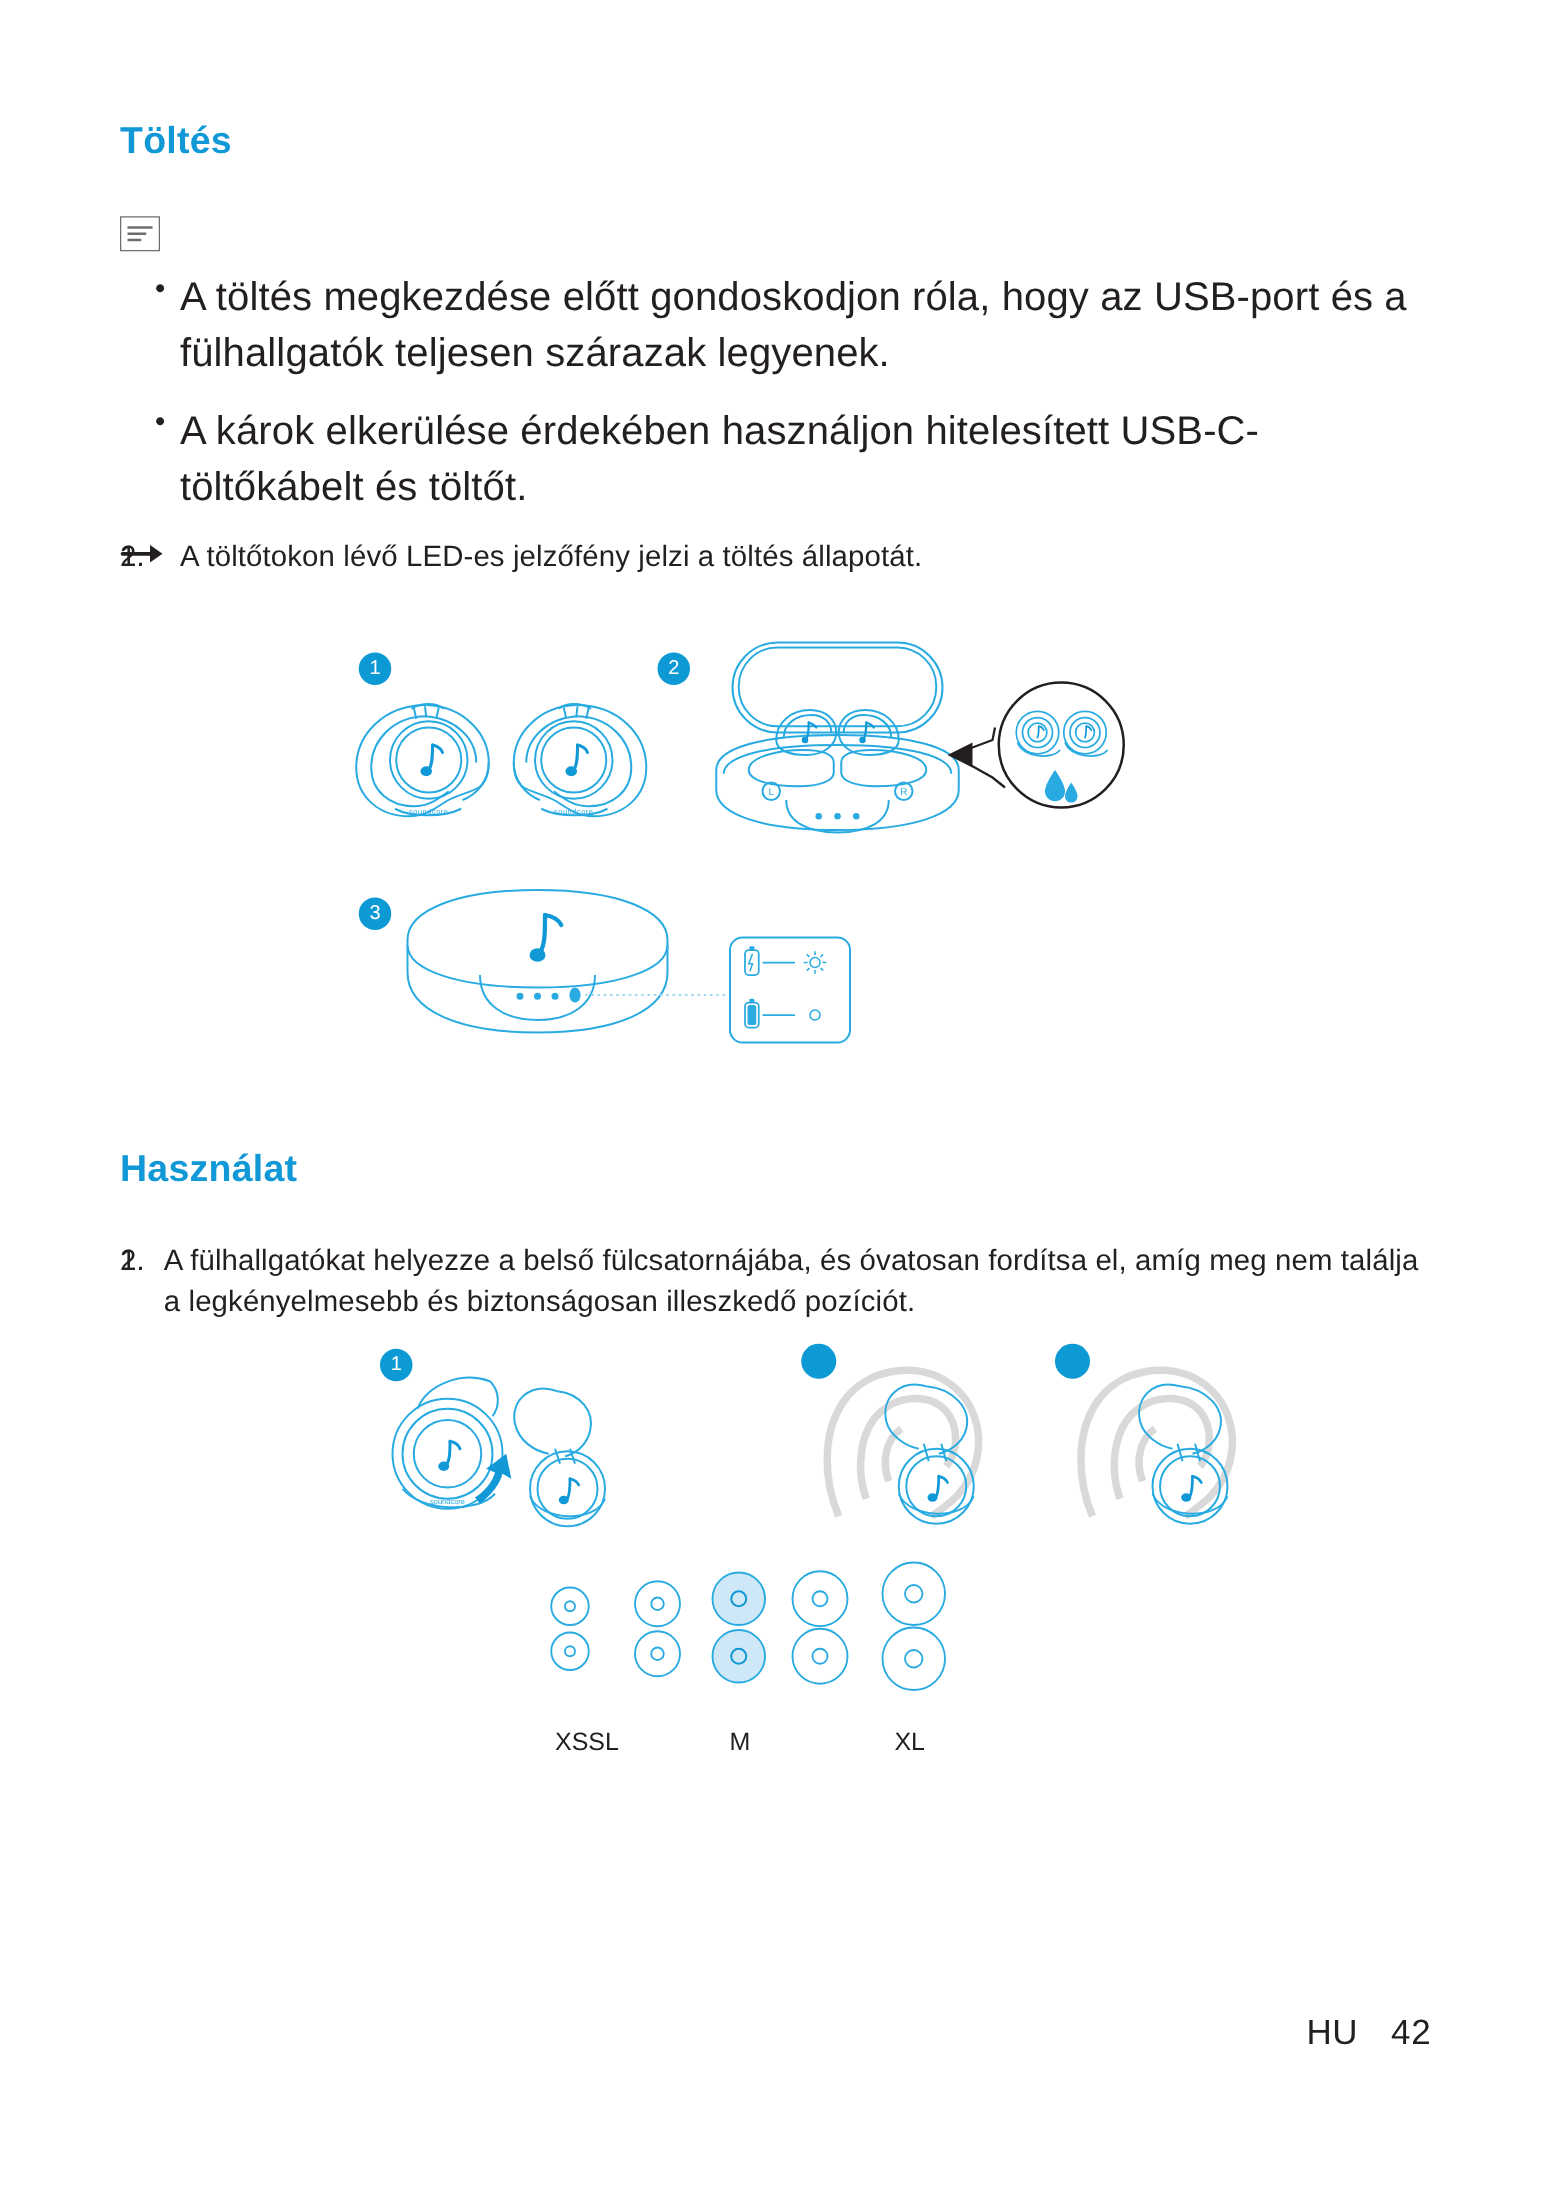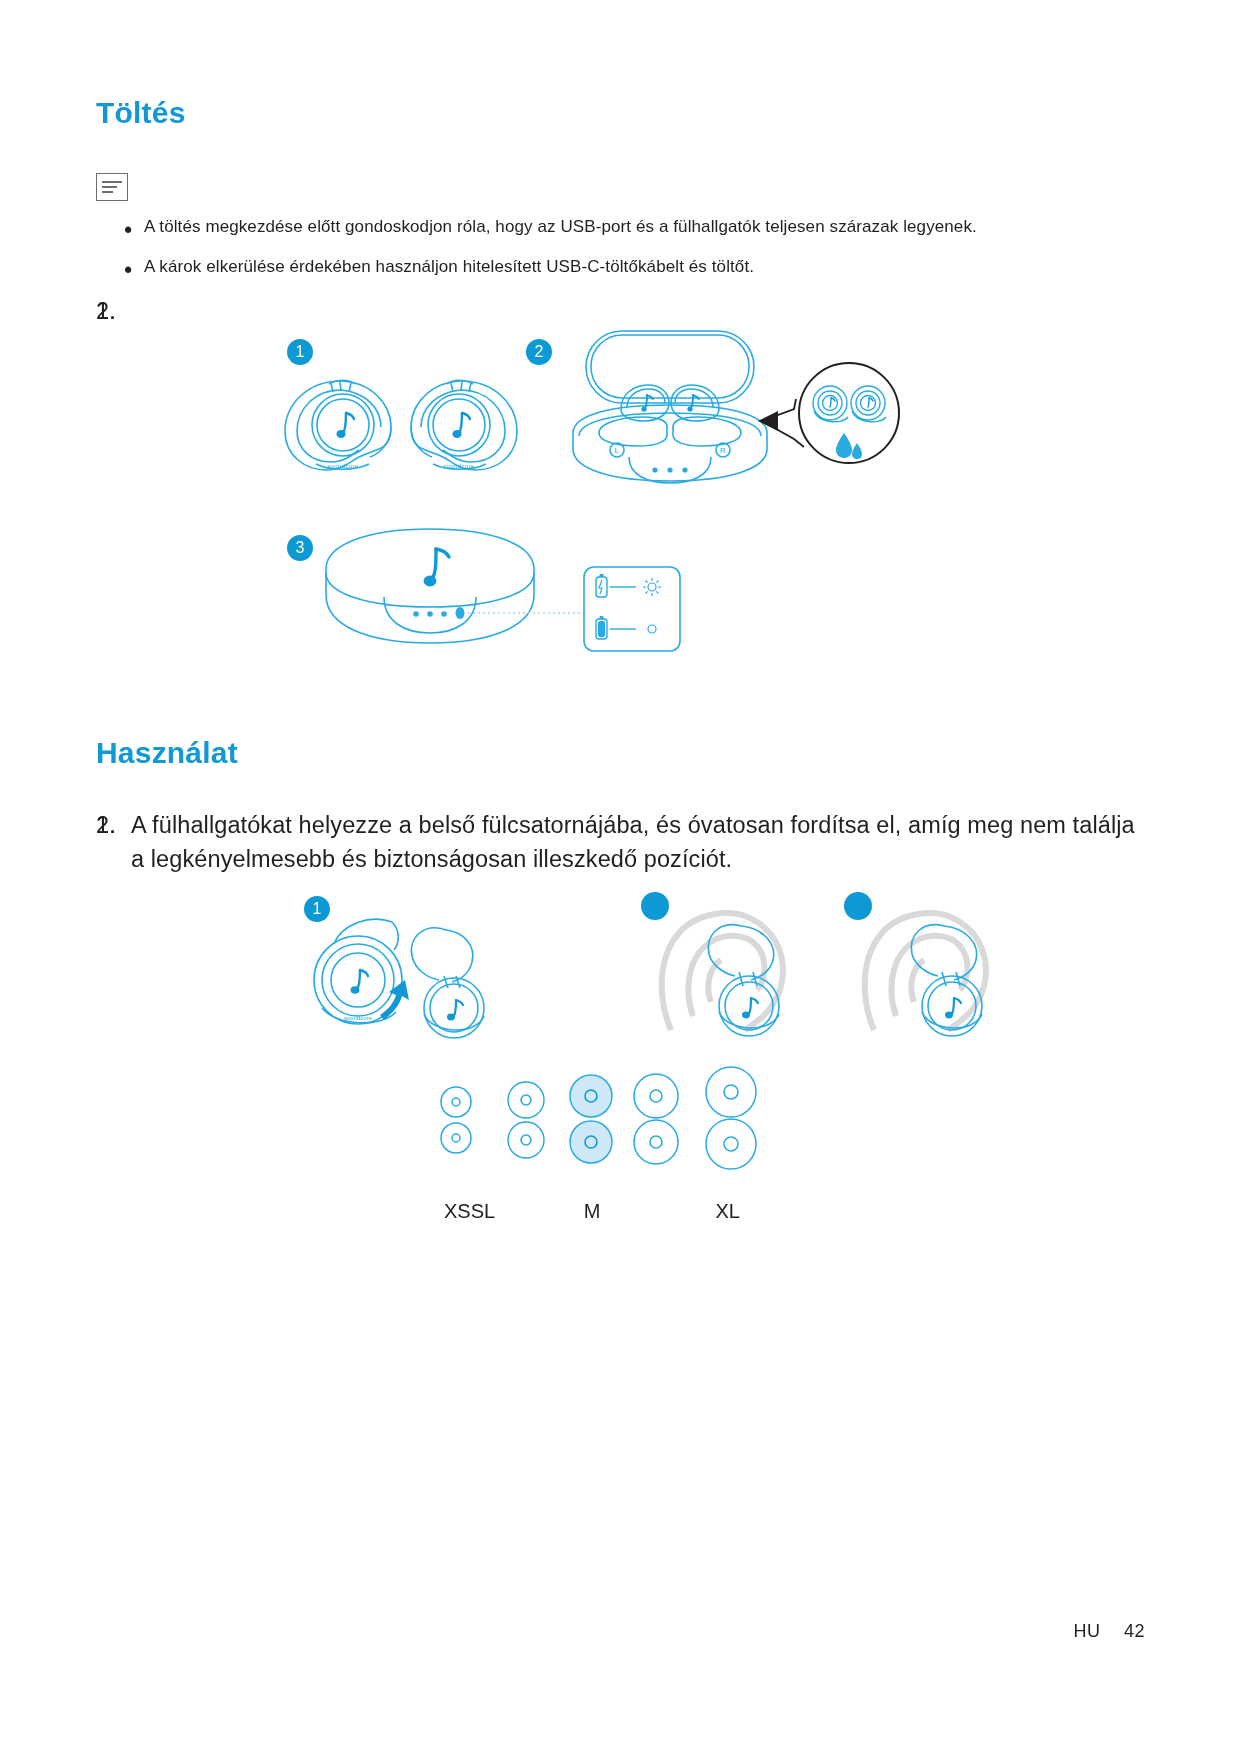--- a/index.html
+++ b/index.html
@@ -54,21 +54,21 @@
   .note-icon i:nth-child(3) { top: 17px; width: 11px; }
 
   ul.bullets {
     list-style: none;
     margin: 14px 0 0 0;
     padding: 0;
   }
   ul.bullets li {
     position: relative;
     padding-left: 48px;
-    font-size: 17px;
+    font-size: 32px;
     line-height: 1.42;
     margin-bottom: 16px;
     letter-spacing: 0.1px;
   }
   ul.bullets li::before {
     content: "•";
     position: absolute;
     left: 28px;
     top: -1px;
     font-size: 23.5px;
@@ -118,21 +118,21 @@
     color: #fff;
     font-size: 16px;
     line-height: 26px;
     text-align: center;
     font-family: "Liberation Sans", sans-serif;
   }
   .footer {
     position: absolute;
     right: 96px;
     bottom: 112px;
-    font-size: 18px;
+    font-size: 28px;
     color: #231f20;
     letter-spacing: 0.5px;
   }
   .footer .pg { margin-left: 18px; }
   .tip-label {
     font-size: 20px;
     text-align: center;
     color: #231f20;
   }
   svg { display: block; }
@@ -162,20 +162,29 @@
 
     <ol class="steps">
       <li>
         <span class="num">1.</span>
       </li>
       <li>
         <span class="num">2.</span>
       </li>
     </ol>
 
+    <div class="arrow-line">
+      <span class="arrow-glyph">
+        <svg width="38" height="24" viewBox="0 0 38 24">
+          <path d="M2 12 H28" stroke="#231f20" stroke-width="3" fill="none" stroke-linecap="round"></path>
+          <path d="M24 5 L34 12 L24 19 Z" fill="#231f20"></path>
+        </svg>
+      </span>
+      <span>A töltőtokon lévő LED-es jelzőfény jelzi a töltés állapotát.</span>
+    </div>
 
     <div class="fig" style="margin-top:44px;height:385px;">
 
       <div class="callnum" style="position:absolute;left:191px;top:16px;">1</div>
 
       <svg style="position:absolute;left:175px;top:42px;" width="260" height="125" viewBox="0 0 260 125">
         <g fill="none" stroke="#29abe2" stroke-width="1.6">
 
           <path d="M70 16 C36 16 14 40 14 66 C14 90 33 105 56 105 C70 105 78 98 86 93 C95 88 105 86 112 82"></path>
           <path d="M70 16 C100 17 120 39 120 62 C120 77 110 88 99 92"></path>

